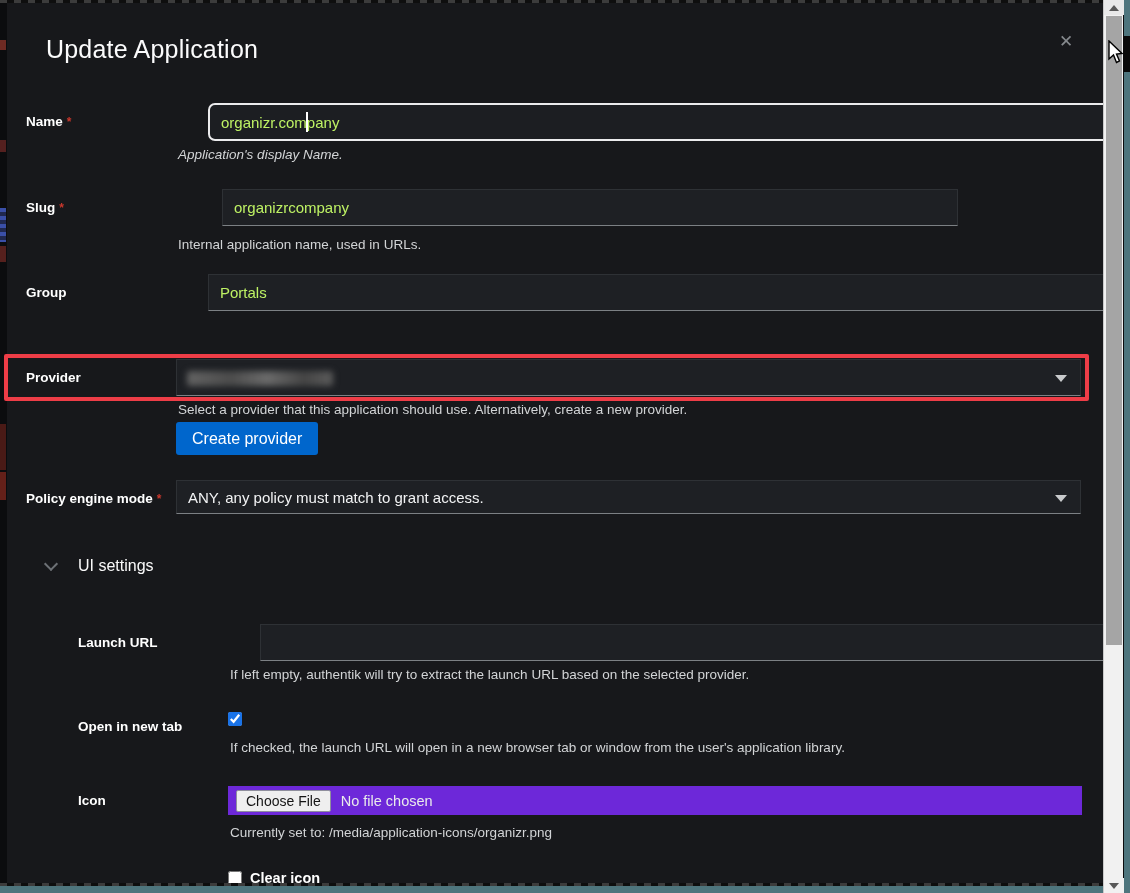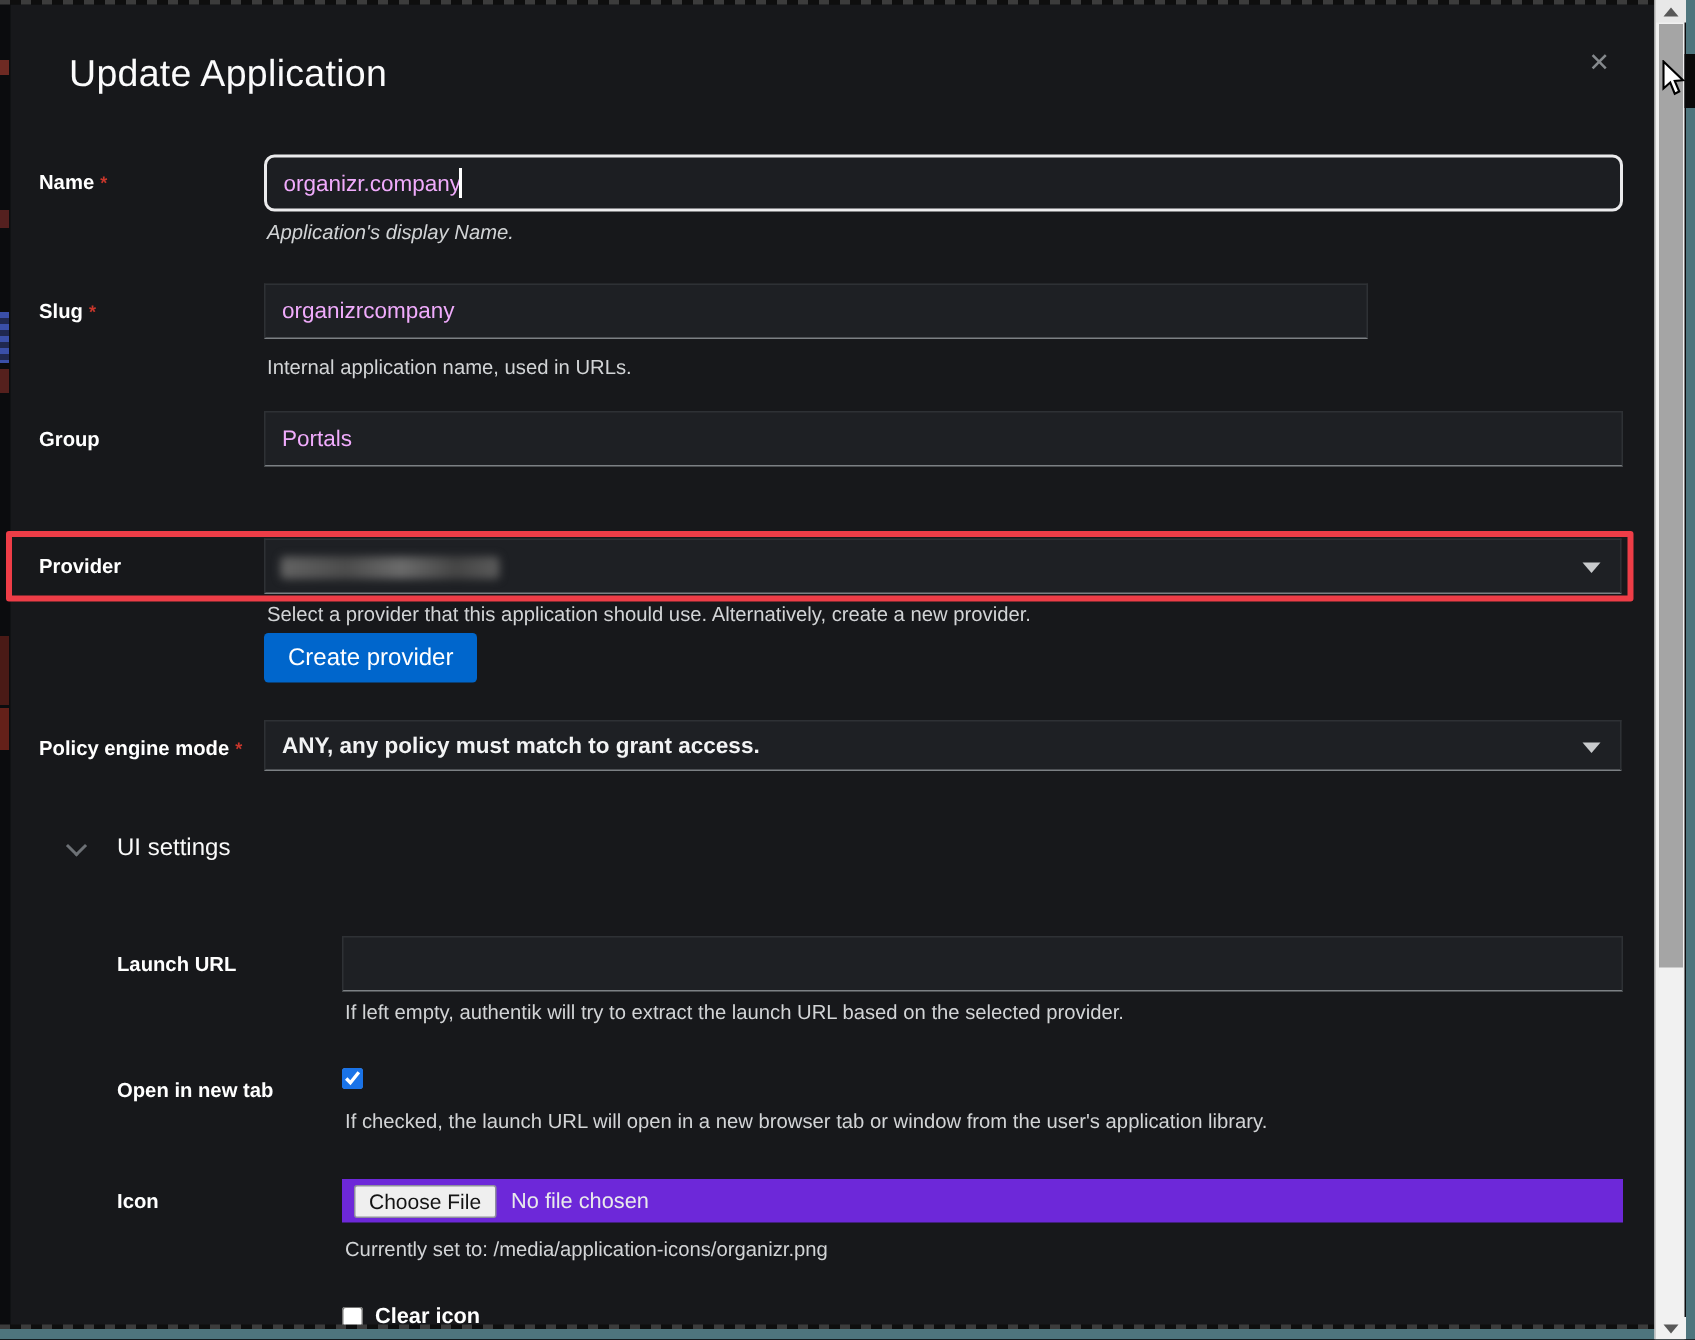--- a/index.html
+++ b/index.html
@@ -11,28 +11,28 @@
   }
   .modal { position:absolute; left:7px; top:3px; width:1096px; height:890px; background:#17181b; }
   .abs { position:absolute; }
   .title { font-size:25px; font-weight:500; color:#fbfbfc; letter-spacing:.2px; }
   .close-x { font-size:17px; color:#85898d; cursor:pointer; line-height:1; }
   .flabel { font-size:13.5px; font-weight:700; color:#ffffff; white-space:nowrap; }
   .req { color:#c9372c; font-weight:700; margin-left:4px; font-size:12px; }
   .help { font-size:13.5px; color:#d2d4d6; white-space:nowrap; }
   .tinput {
     position:absolute; background:#1e2024; border:1px solid #2e3135;
-    border-bottom:1px solid #7c8084; color:#f0abfc; font-size:15px;
-    font-family:"Liberation Sans", sans-serif; padding:12px 11px; outline:none;
+    border-bottom:1px solid #7c8084; color:#bef264; font-size:15px;
+    font-family:"Liberation Sans", sans-serif; padding:12px 11px; outline:none;margin-left:32px;
   }
   .tinput.focused { background:#1c1e22; border:2px solid #ebebed; border-radius:7px; }
   .selectbox {
     position:absolute; background:#1e2024; border:1px solid #2e3135;
     border-bottom:1px solid #7c8084; color:#f2f3f4; font-size:15px;
-    display:flex; align-items:center; padding:0 11px; cursor:pointer;font-weight:bold;
+    display:flex; align-items:center; padding:0 11px; cursor:pointer;
   }
   .caret-down {
     position:absolute; width:0; height:0;
     border-left:6px solid transparent; border-right:6px solid transparent;
     border-top:7px solid #c8cacc;
   }
   .redbox { position:absolute; border:4px solid #ee3d47; border-radius:2px; }
   .blurblob { position:absolute; border-radius:3px; filter:blur(3px);
     background:linear-gradient(90deg,#636363 0%,#4c4c4c 30%,#6b6b6b 55%,#454545 80%,#5b5b5b 100%); }
   .btn-blue {
@@ -80,21 +80,21 @@
   <div class="abs flabel" style="left:26px; top:114px;">
     <span>Name</span><span class="req">*</span>
   </div>
   <input class="tinput focused" style="left: 176px; top: 103px; width: 906px; height: 38px;" value="organizr.company">
   <div class="abs" style="left:306px; top:112px; width:1.5px; height:20px; background:#ffffff;"></div>
   <div class="abs help" style="left:178px; top:147px;font-style:italic;">Application's display Name.</div>
 
   <div class="abs flabel" style="left:26px; top:200px;">
     <span>Slug</span><span class="req">*</span>
   </div>
-  <input class="tinput" style="left: 176px; top: 189px; width: 736px; height: 37px;" value="organizrcompany">
+  <input class="tinput" style="left: 190px; top: 189px; width: 736px; height: 37px;" value="organizrcompany">
   <div class="abs help" style="left:178px; top:237px;">Internal application name, used in URLs.</div>
 
   <div class="abs flabel" style="left:26px; top:285px;">Group</div>
   <input class="tinput" style="left: 176px; top: 274px; width: 906px; height: 37px;" value="Portals">
 
   <div class="redbox" style="left:4px; top:354px; width:1085px; height:47px;"></div>
   <div class="abs flabel" style="left:26px; top:370px;">Provider</div>
   <div class="selectbox" style="left:176px; top:359px; width:905px; height:37px;">
     <span class="blurblob" style="left:10px; top:11px; width:146px; height:15px;"></span>
     <span class="caret-down" style="left:878px; top:15px;"></span>

